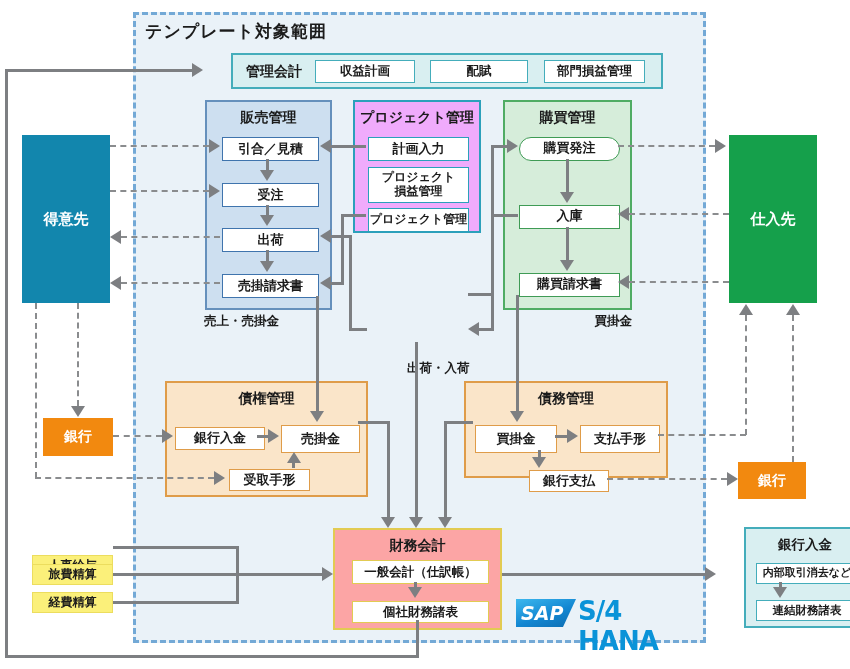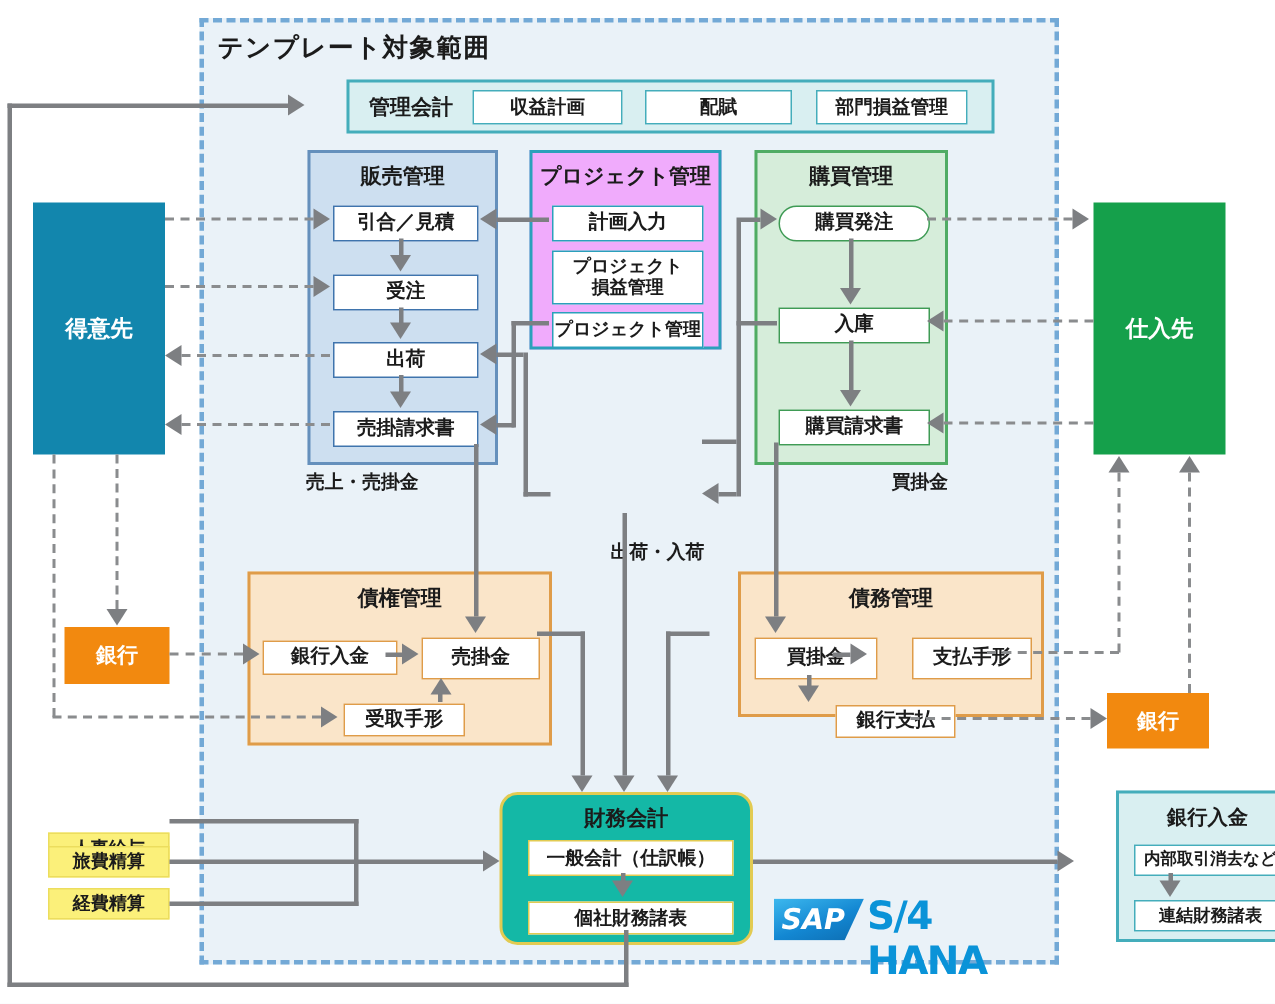--- a/index.html
+++ b/index.html
@@ -13,21 +13,21 @@
   .it{position:absolute;background:#fff;border:1.5px solid;box-sizing:border-box;
       display:flex;align-items:center;justify-content:center;text-align:center;
       font-size:13px;font-weight:bold;line-height:1.15;}
   .pre{white-space:pre-line;}
   .b-teal{border-color:#44adbb;background:#d9eff1;margin-left:26px;}
   .b-blue{border-color:#6590bc;background:#cddff0;}
   .b-cyan{border-color:#2ba0bb;background:#f0abfc;}
   .b-green{border-color:#50ac64;background:#d6edda;font-family:Liberation Mono, monospace;}
   .b-pink{border-color:#d889ae;background:#fbe9f1;}
   .b-orange{border-color:#df9c49;background:#fae5c9;}
-  .b-yellow{border-color:#e2cb52;background:#14b8a6;border-radius:12px;}
+  .b-yellow{border-color:#e2cb52;background:#fca5a5;}
   .ib-teal{border-color:#44adbb;}
   .ib-blue{border-color:#3f74ad;}
   .ib-cyan{border-color:#2ba0bb;}
   .ib-green{border-color:#3f9b55;}
   .ib-purple{border-color:#7d76ab;}
   .ib-orange{border-color:#df9c49;}
   .ib-yellow{border-color:#e2cb52;}
   .ent{position:absolute;display:flex;align-items:center;justify-content:center;
        color:#fff;font-weight:bold;font-size:15px;}
   .hrbox{position:absolute;left:32px;width:81px;height:21px;background:#fbf07a;border:1px solid #ecdd5e;
@@ -100,21 +100,21 @@
 
   <div class="cap" style="left:407px;top:360px;">出荷・入荷</div>
 
   <div class="grp b-orange" style="left:165px;top:381px;width:203px;height:116px;">
     <div class="gt">債権管理</div>
     <div class="it ib-orange" style="left:8px;top:44px;width:90px;height:23px;">銀行入金</div>
     <div class="it ib-orange" style="left:114px;top:42px;width:79px;height:28px;">売掛金</div>
     <div class="it ib-orange" style="left:62px;top:86px;width:81px;height:22px;">受取手形</div>
   </div>
 
-  <div class="grp b-orange" style="left:492px;top:381px;width:204px;height:97px;">
+  <div class="grp b-orange" style="left:464px;top:381px;width:204px;height:97px;">
     <div class="gt">債務管理</div>
     <div class="it ib-orange" style="left:9px;top:42px;width:82px;height:28px;">買掛金</div>
     <div class="it ib-orange" style="left:114px;top:42px;width:80px;height:28px;">支払手形</div>
     <div class="it ib-orange" style="left:63px;top:87px;width:80px;height:22px;">銀行支払</div>
   </div>
 
   <div class="grp b-yellow" style="left:333px;top:528px;width:169px;height:102px;">
     <div class="gt">財務会計</div>
     <div class="it ib-yellow" style="left:17px;top:30px;width:137px;height:24px;font-size:12.5px;">一般会計（仕訳帳）</div>
     <div class="it ib-yellow" style="left:17px;top:71px;width:137px;height:22px;font-size:12.5px;">個社財務諸表</div>

